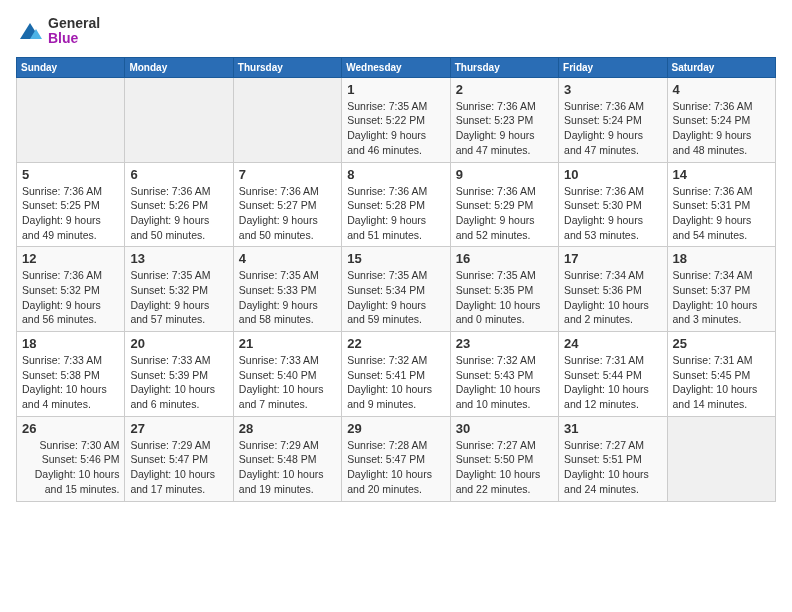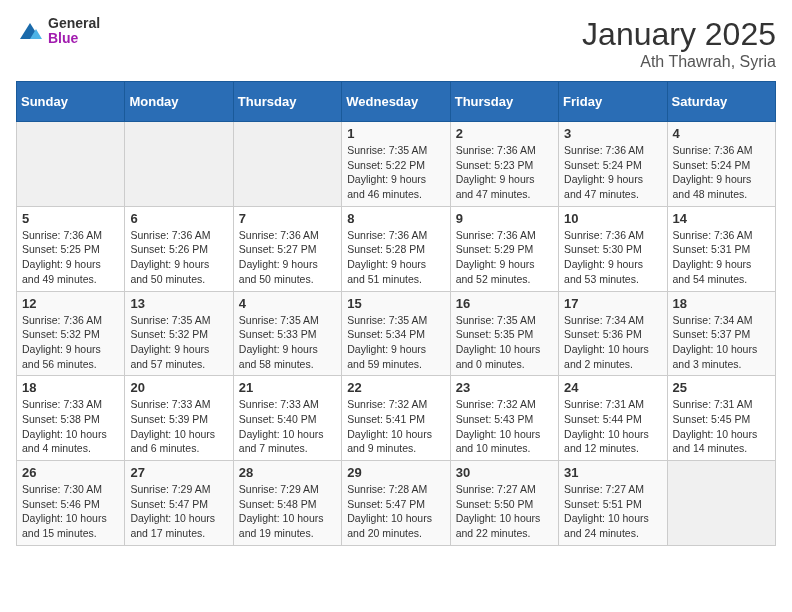--- a/index.html
+++ b/index.html
@@ -45,23 +45,23 @@
       color: #555;
     }
     .calendar {
       width: 100%;
       border-collapse: collapse;
       border: 1px solid #ccc;
     }
     .calendar th {
       background-color: #2a6db5;
       color: #fff;
-      font-size: 13px;
+      font-size: 10px;
       font-weight: bold;
-      padding: 12px 4px;
+      padding: 4px 4px;
       text-align: left;
       border: 1px solid #1a5a9a;
     }
     .calendar td {
       border: 1px solid #ccc;
       vertical-align: top;
       padding: 4px 5px;
       width: 108px;
       min-height: 80px;
       background: #fff;
@@ -94,24 +94,20 @@
   <div class="logo">
     <svg class="logo-icon" viewBox="0 0 28 28">
       <polygon points="4,22 14,6 24,22" fill="#1a6aab"></polygon>
       <polygon points="14,22 20,12 26,22" fill="#4db3e6"></polygon>
     </svg>
     <div class="logo-text">
       <span class="logo-general">General</span><br>
       <span class="logo-blue">Blue</span>
     </div>
   </div>
-  <div class="title-block">
-    <div class="month-title">January 2025</div>
-    <div class="location-title">Ath Thawrah, Syria</div>
-  </div>
 </div>
 
 <table class="calendar">
   <thead>
     <tr>
     <th>Sunday</th>
         <th>Monday</th>
         <th>Thursday</th>
         <th>Wednesday</th>
         <th>Thursday</th>
@@ -277,21 +273,21 @@
         <td>
           <div class="day-num">25</div>
           <div class="day-info" style="white-space: pre-line;">Sunrise: 7:31 AM
 Sunset: 5:45 PM
 Daylight: 10 hours and 14 minutes.</div>
         </td>
       </tr>
       <tr>
         <td>
           <div class="day-num">26</div>
-          <div class="day-info" style="white-space: pre-line;">Sunrise: 7:30 AM
+          <div class="day-info" style="white-space: pre-line; text-align: right;">Sunrise: 7:30 AM
 Sunset: 5:46 PM
 Daylight: 10 hours and 15 minutes.</div>
         </td>
         <td>
           <div class="day-num">27</div>
           <div class="day-info" style="white-space: pre-line;">Sunrise: 7:29 AM
 Sunset: 5:47 PM
 Daylight: 10 hours and 17 minutes.</div>
         </td>
         <td>

